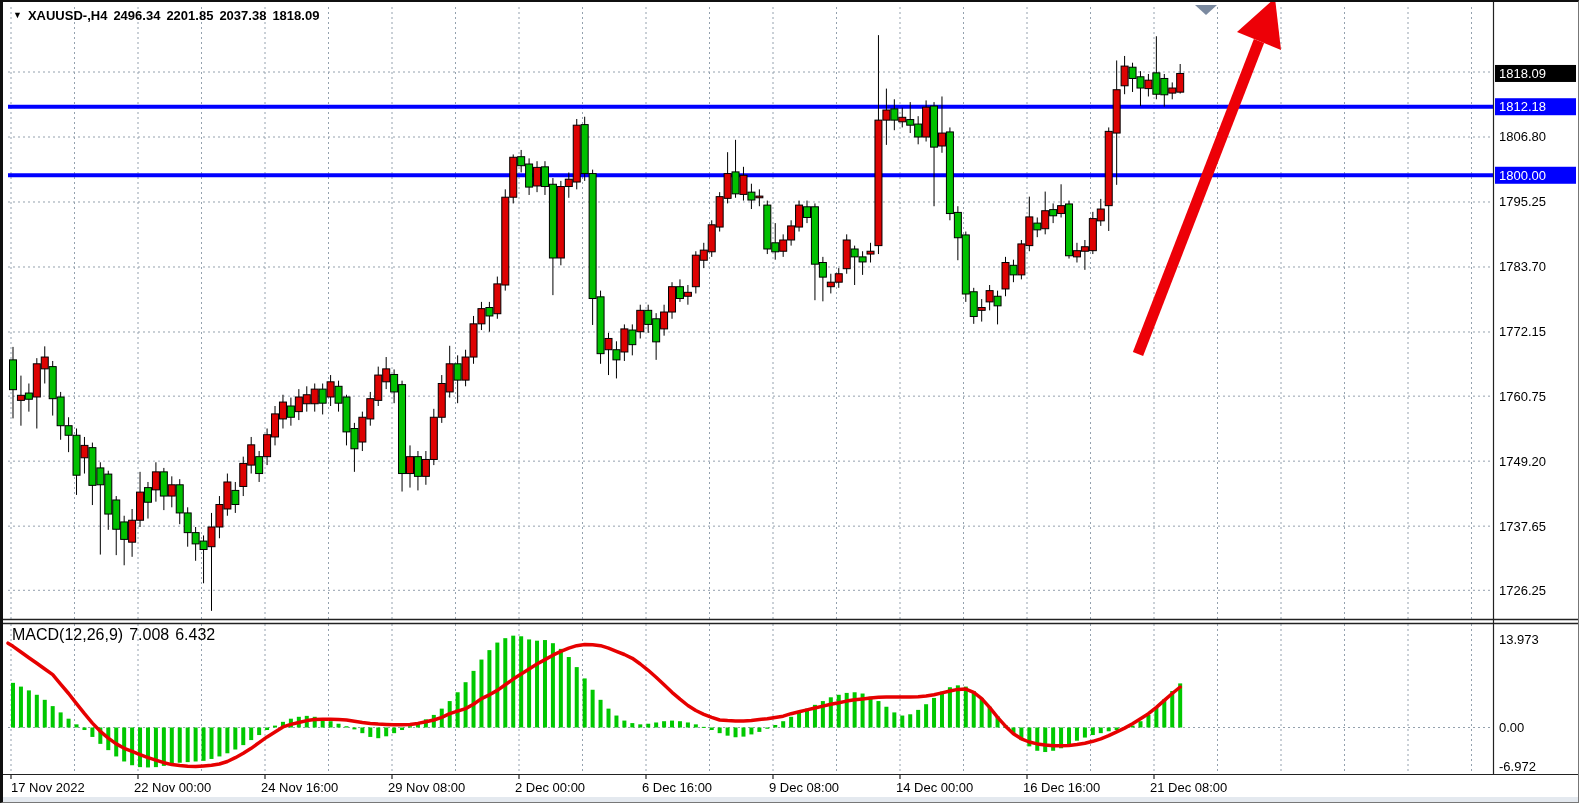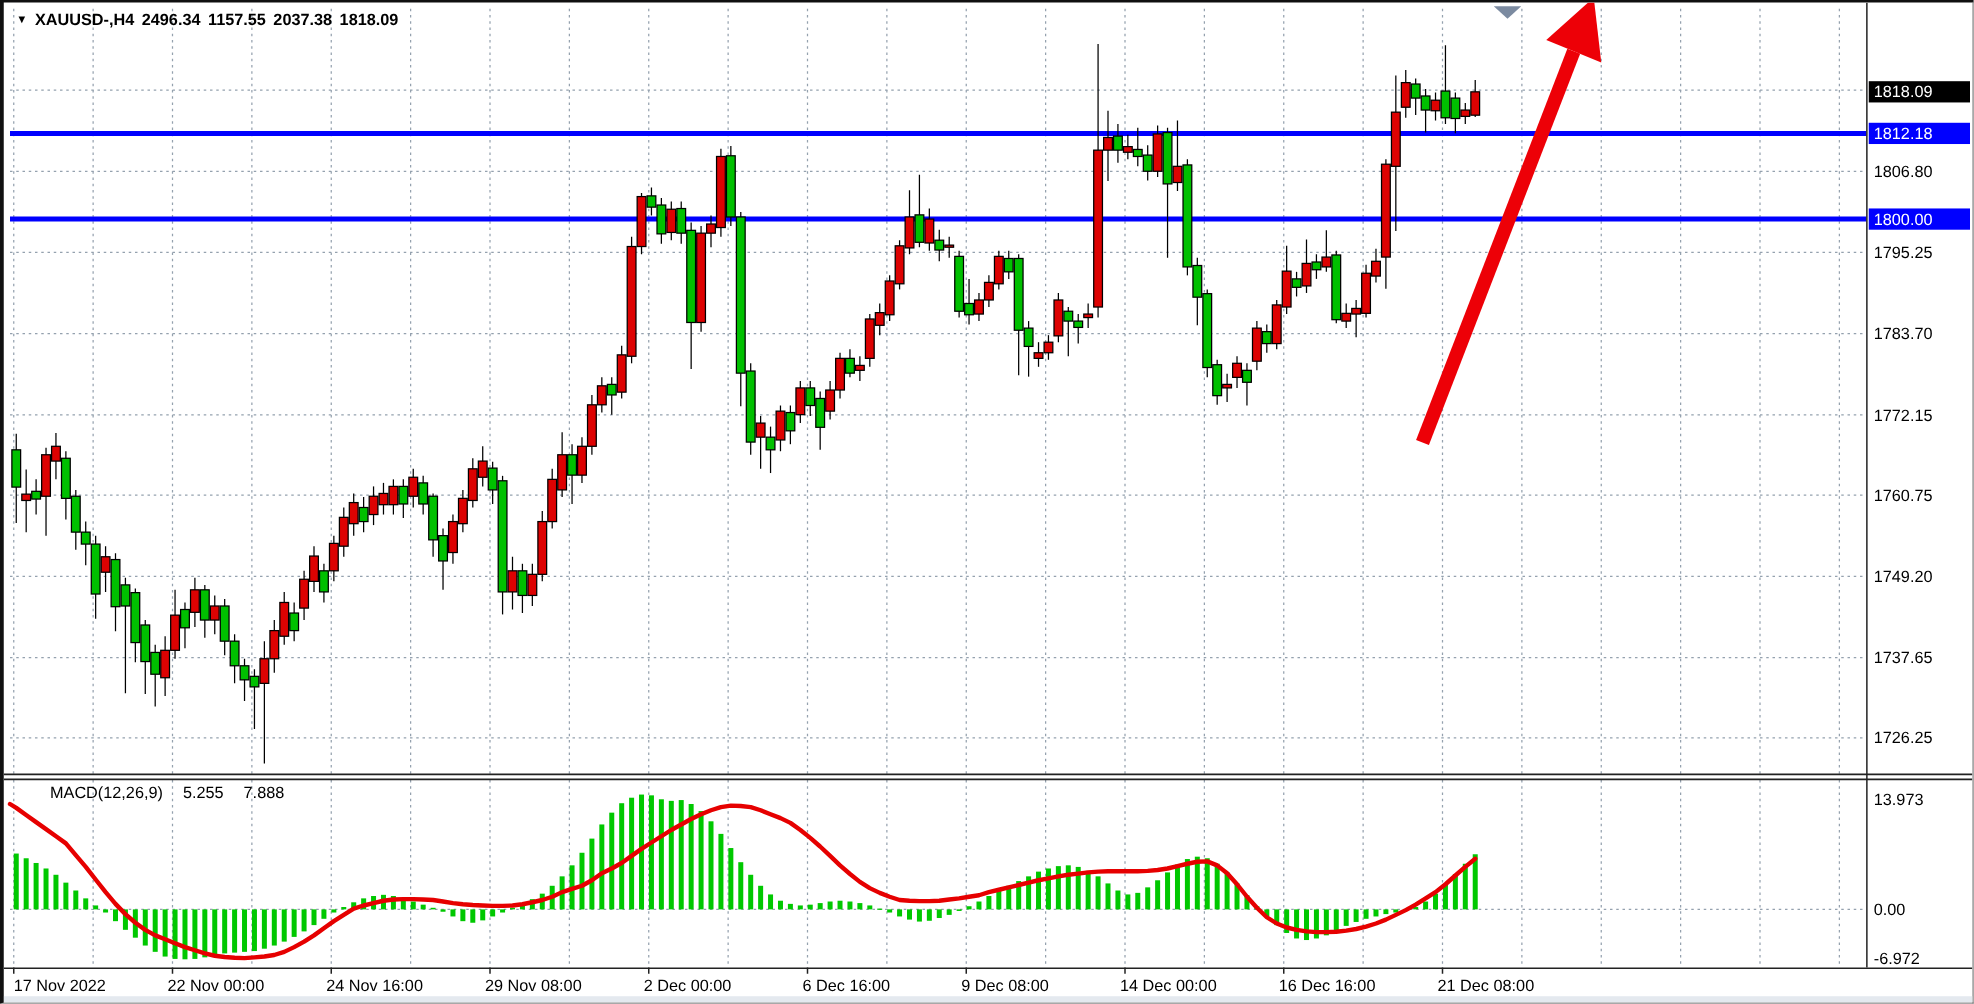--- a/index.html
+++ b/index.html
@@ -13,42 +13,42 @@
   svg{position:absolute;left:0;top:0;}
   #title{
     position:absolute;left:10px;top:6px;z-index:5;
     font-size:13px;font-weight:700;color:#000;letter-spacing:0px;
     display:flex;align-items:center;gap:6px;
   }
   #title .tri{font-size:9px;font-weight:400;transform:translateY(-1px);}
   #title span{white-space:pre;}
   #macdlabel{
     position:absolute;left:9px;top:624px;z-index:5;
-    font-size:13px;color:#000;display:flex;gap:16px;white-space:pre;margin-left:28px;
+    font-size:16px;color:#000;display:flex;gap:6px;white-space:pre;
   }
   #bottomstrip{position:absolute;left:0;bottom:0;width:100%;height:5px;background:#e4e9ef;}
 </style>
 </head>
 <body>
 
 <div id="win">
 
   <div id="title">
     <span class="tri">▼</span>
     <span>XAUUSD-,H4</span>
     <span>2496.34</span>
-    <span>1157.55</span>
+    <span>2201.85</span>
     <span>2037.38</span>
     <span>1818.09</span>
   </div>
 
   <div id="macdlabel">
     <span>MACD(12,26,9)</span>
-    <span>5.255</span>
-    <span>7.888</span>
+    <span>7.008</span>
+    <span>6.432</span>
   </div>
 
   <svg id="plot" width="1575" height="800">
       <line x1="8" y1="5" x2="8" y2="617" stroke="#94a1ae" stroke-width="1" stroke-dasharray="2 3"></line>
       <line x1="8" y1="622" x2="8" y2="771" stroke="#94a1ae" stroke-width="1" stroke-dasharray="2 3"></line>
       <line x1="71.5" y1="5" x2="71.5" y2="617" stroke="#94a1ae" stroke-width="1" stroke-dasharray="2 3"></line>
       <line x1="71.5" y1="622" x2="71.5" y2="771" stroke="#94a1ae" stroke-width="1" stroke-dasharray="2 3"></line>
       <line x1="135" y1="5" x2="135" y2="617" stroke="#94a1ae" stroke-width="1" stroke-dasharray="2 3"></line>
       <line x1="135" y1="622" x2="135" y2="771" stroke="#94a1ae" stroke-width="1" stroke-dasharray="2 3"></line>
       <line x1="198.5" y1="5" x2="198.5" y2="617" stroke="#94a1ae" stroke-width="1" stroke-dasharray="2 3"></line>

